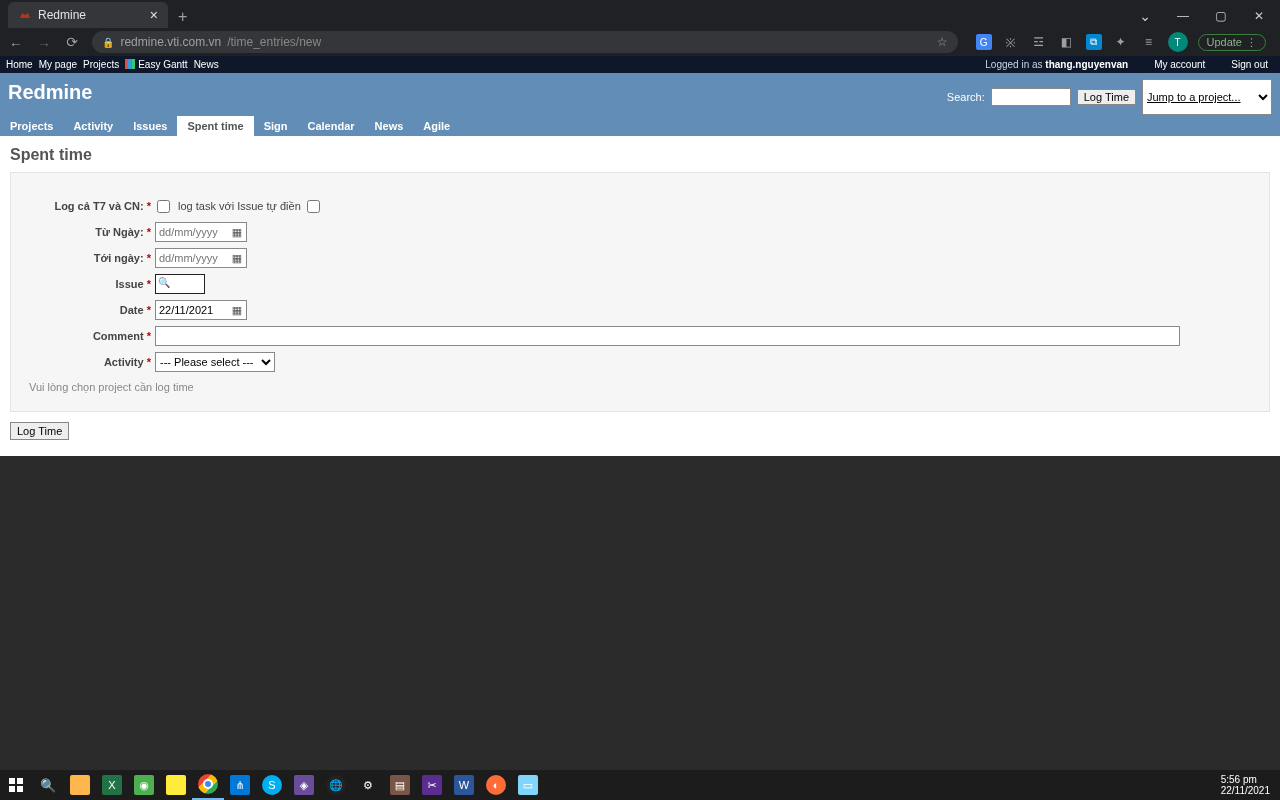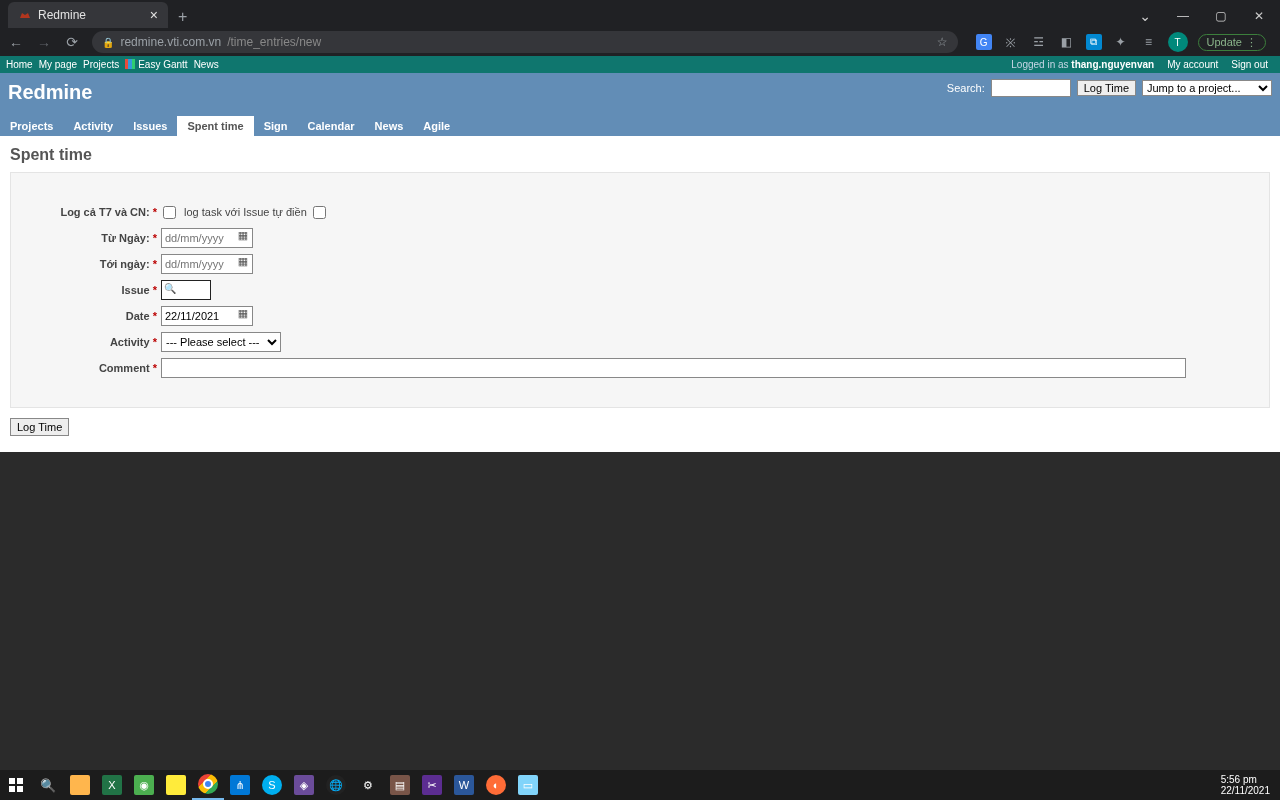--- a/index.html
+++ b/index.html
@@ -24,48 +24,48 @@
 .url-field .dim { color:#888; }
 .url-right { display:flex; align-items:center; gap:10px; padding:0 6px; color:#9aa0a6; font-size:12px; }
 .ext-icon { width:18px; height:18px; display:inline-flex; align-items:center; justify-content:center; font-size:12px; }
 .gt-icon { background:#4285f4; color:#fff; border-radius:2px; font-size:10px; width:16px; height:16px; }
 .rd-icon { background:#0288d1; color:#fff; border-radius:2px; font-size:10px; width:16px; height:16px; }
 .avatar-circle { width:20px; height:20px; border-radius:50%; background:#00897b; color:#fff; display:inline-flex; align-items:center; justify-content:center; font-size:10px; }
 .update-btn { border:1px solid #3c7f3c; color:#8ab48a; border-radius:12px; padding:1px 8px; font-size:11px; display:inline-flex; align-items:center; gap:4px; }
 
 
 .page { background:#fff; }
-.top-menu { background:#0f766e; color:#fff; height:17px; display:flex; align-items:center; padding:0 6px; font-size:10px; }
+.top-menu { background:#0f172a; color:#fff; height:17px; display:flex; align-items:center; padding:0 6px; font-size:10px; }
 .top-menu a { color:#fff; text-decoration:none; margin-right:6px; }
-.top-menu .right { margin-left:auto; display:flex; gap:7px; }
+.top-menu .right { margin-left:auto; display:flex; gap:20px; }
 .top-menu .right span { color:#c7d6e6; }
 .easy-gantt-ico { display:inline-block; width:10px; height:10px; background:linear-gradient(90deg,#e74c3c 33%, #3498db 33% 66%, #2ecc71 66%); margin-right:3px; vertical-align:-1px; }
 
 .header { background:#628db6; color:#fff; padding:4px 8px 0 8px; height:63px; position:relative; }
 .header h1 { font-size:20px; font-weight:bold; font-family:"Trebuchet MS", Verdana, sans-serif; padding:4px 0 8px; }
 .header-right { position:absolute; right:8px; top:6px; display:flex; align-items:center; gap:6px; font-size:11px; }
 .header-right label { color:#fff; }
 .header-right input[type=text]{ border:1px solid #888; height:18px; width:80px; font-size:11px; padding:0 2px; }
-.header-right select { border:1px solid #888; height:16px; width:130px; font-size:11px; background:#fff; }
+.header-right select { border:1px solid #888; height:36px; width:130px; font-size:11px; background:#fff;text-decoration:underline; }
 .header-right .logtime-btn { background:#eee; border:1px solid #888; padding:1px 6px; font-size:11px; }
 
 .main-menu { position:absolute; bottom:0; left:0; display:flex; }
 .main-menu a { color:#fff; text-decoration:none; font-size:11px; padding:4px 10px; font-weight:bold; }
 .main-menu a.selected { background:#fff; color:#555; }
 
 .content { background:#fff; padding:6px 10px 16px; }
 .content h2 { font-size:16px; font-weight:bold; color:#555; font-family:"Trebuchet MS", Verdana, sans-serif; padding:4px 0 8px; }
 
-.box { background:#f6f6f6; border:1px solid #e4e4e4; padding:24px; }
+.box { background:#f6f6f6; border:1px solid #e4e4e4; padding:18px; }
 .row { display:flex; align-items:center; margin:4px 0; gap:4px; min-height:22px; }
 .row label { width:122px; text-align:right; color:#444; font-weight:bold; font-size:11px; }
 .req { color:#b00; }
 .row input[type=checkbox]{ margin:0 4px 0 2px; }
 .row .cb-label { font-weight:normal; color:#444; }
-.date-wrap { display:flex; border:1px solid #888; background:#fff; height:20px; }
+.date-wrap { display:flex; align-items:center; border:1px solid #888; background:#fff; height:20px; }
 .date-wrap input { border:none; height:18px; width:72px; font-size:11px; padding:0 3px; outline:none; }
 .date-wrap .cal { width:18px; text-align:center; font-size:11px; color:#555; }
 .sel-project { width:190px; height:20px; border:1px solid #888; font-size:11px; background:#fff; }
 .issue-input { width:50px; height:20px; border:1px solid #222; font-size:11px; padding-left:16px; background:#fff; }
 .issue-wrap { position:relative; }
 .issue-wrap .mag { position:absolute; left:3px; top:3px; font-size:10px; color:#777; }
 .comment-input { width:1025px; height:20px; border:1px solid #888; font-size:11px; padding:0 3px; }
 .sel-activity { width:120px; height:20px; border:1px solid #888; font-size:11px; background:#fff; }
 .hint { color:#888; font-size:11px; margin-top:8px; }
 
@@ -224,31 +224,32 @@
 
       <div class="row">
         <label><span>Date</span> <span class="req">*</span></label>
         <div class="date-wrap">
           <input value="22/11/2021" style="">
           <span class="cal">▦</span>
         </div>
       </div>
 
       <div class="row">
+        <label><span>Comment</span> <span class="req">*</span></label>
+        <input class="comment-input" style="">
+      </div>
+
+      <div class="row">
         <label><span>Activity</span> <span class="req">*</span></label>
         <select class="sel-activity">
           <option>--- Please select ---</option>
         </select>
       </div>
 
-      <div class="row">
-        <label><span>Comment</span> <span class="req">*</span></label>
-        <input class="comment-input" style="">
-      </div>
-
+      <div class="hint">Vui lòng chọn project cần log time</div>
     </div>
 
     <div class="submit-row">
       <button class="submit-btn">Log Time</button>
     </div>
   </div>
 
 </div>
 
 <div class="dark-fill"></div>

